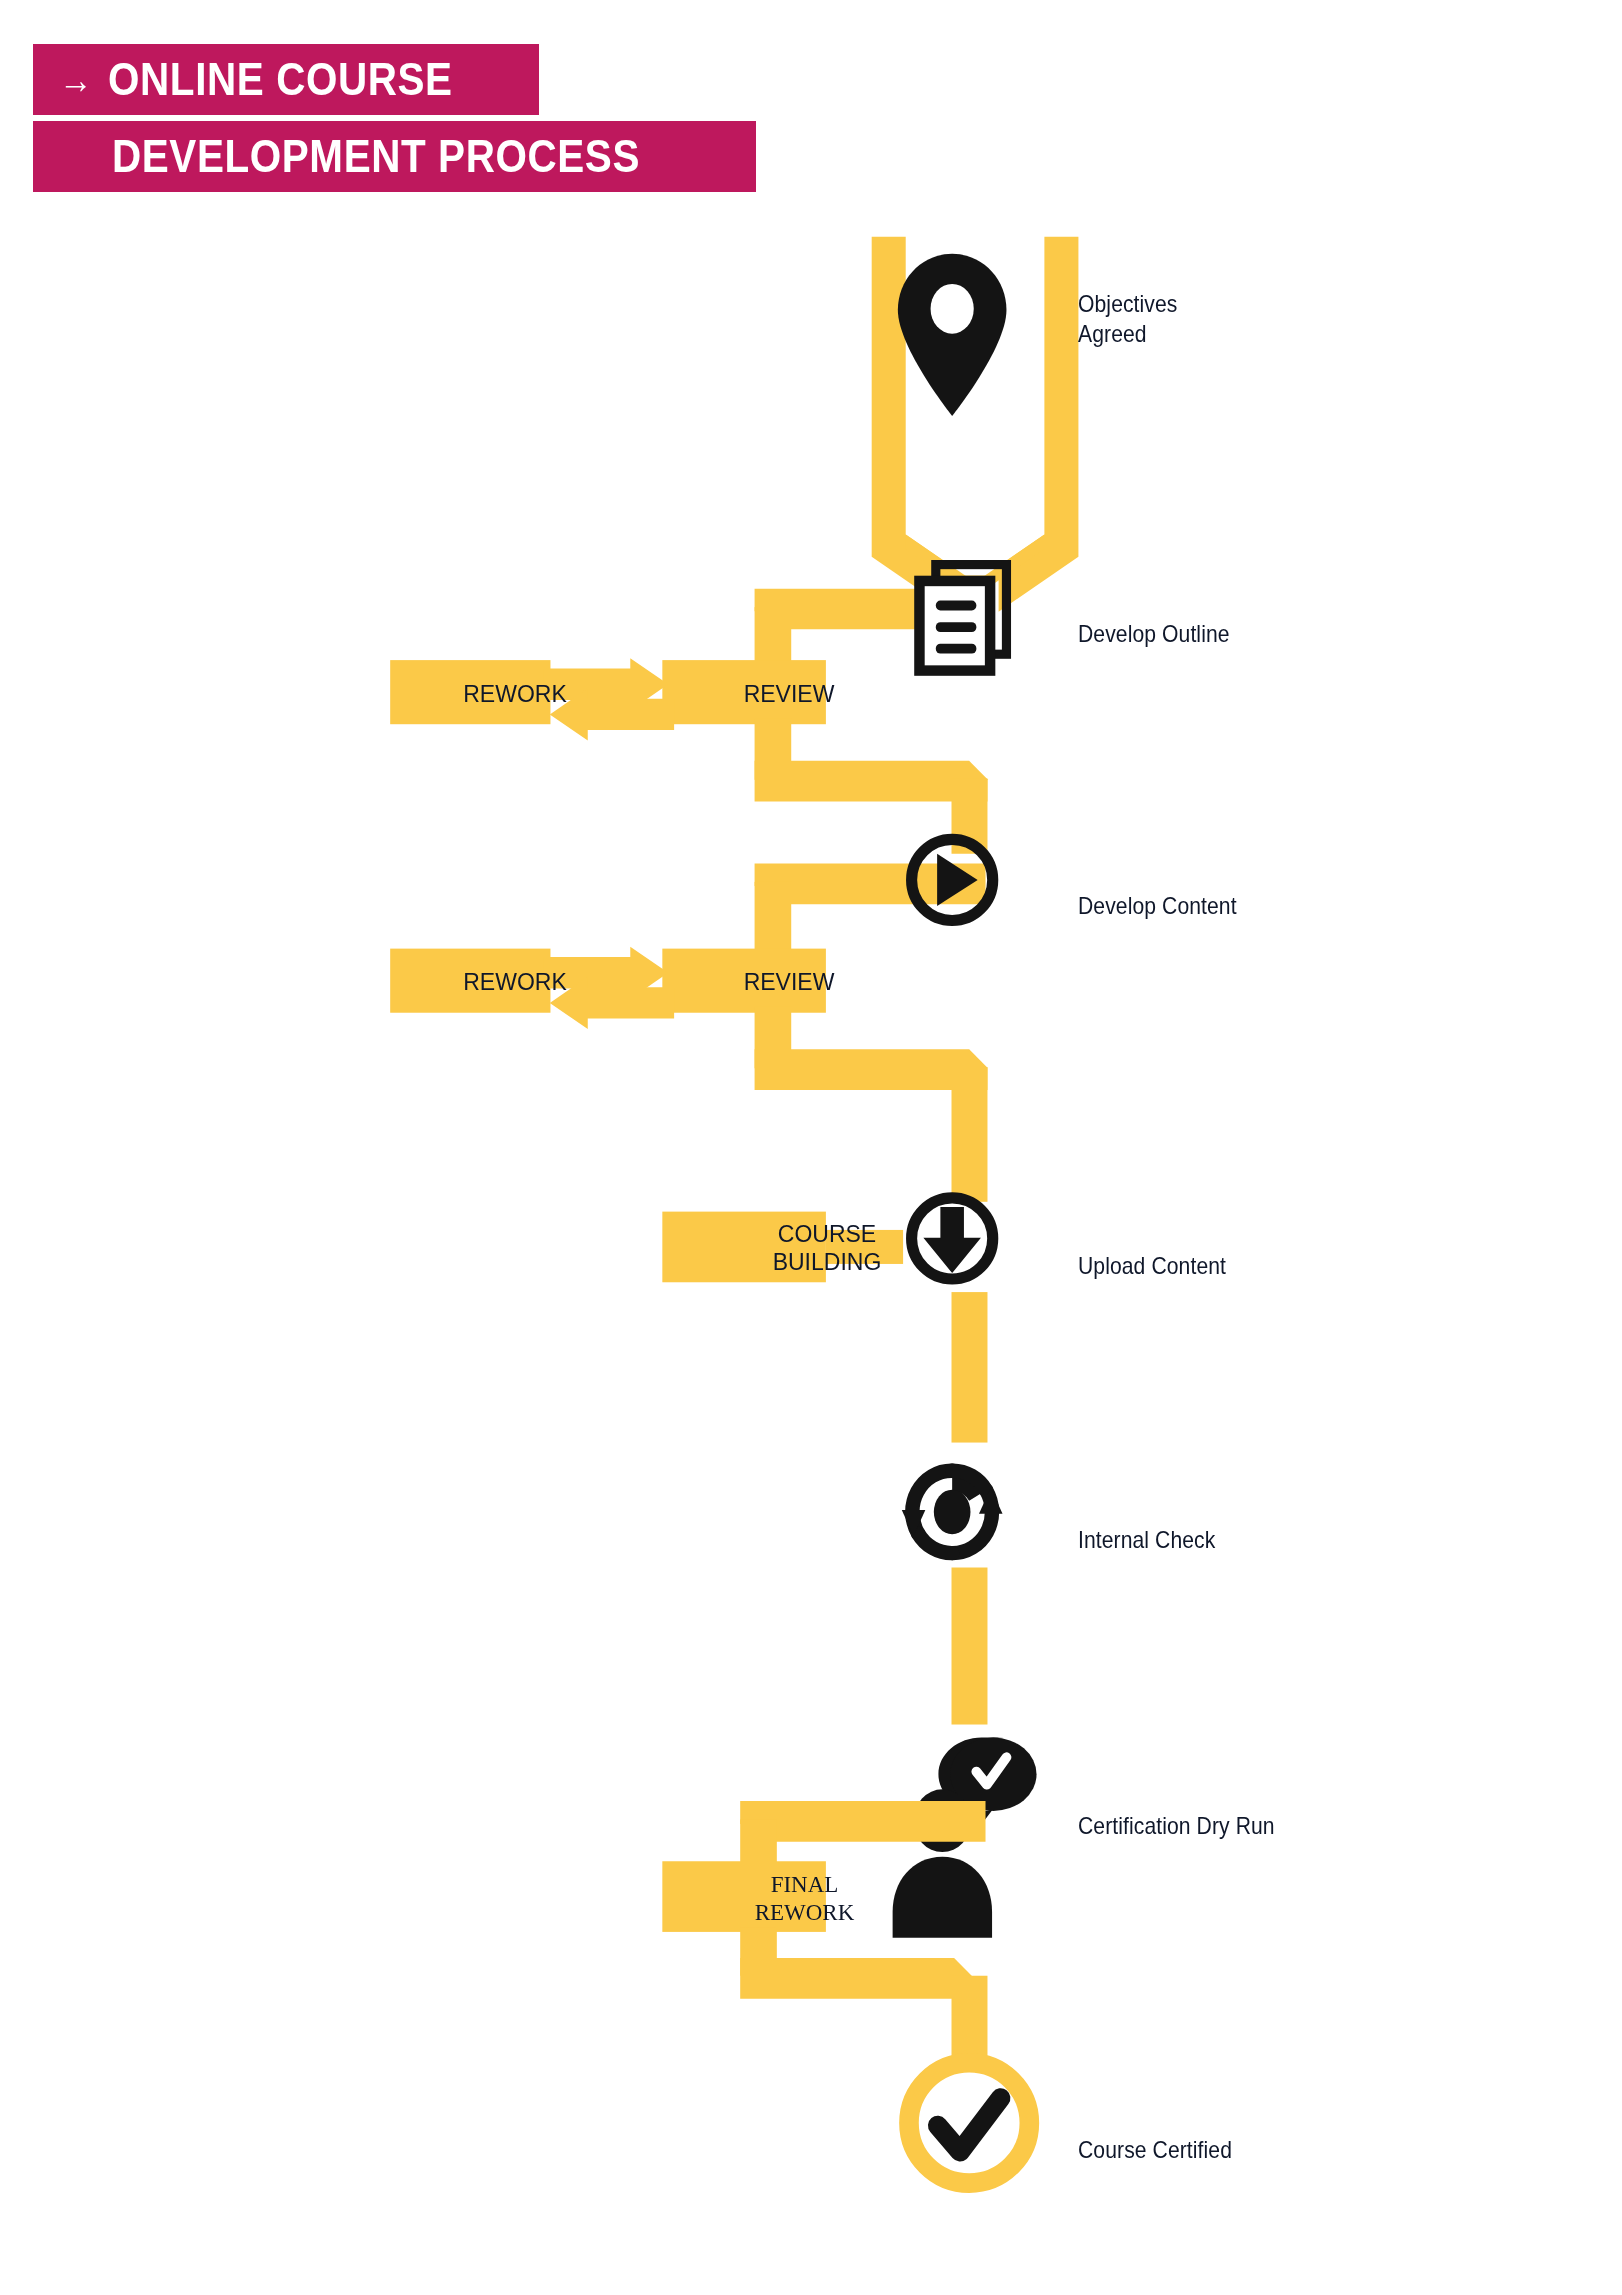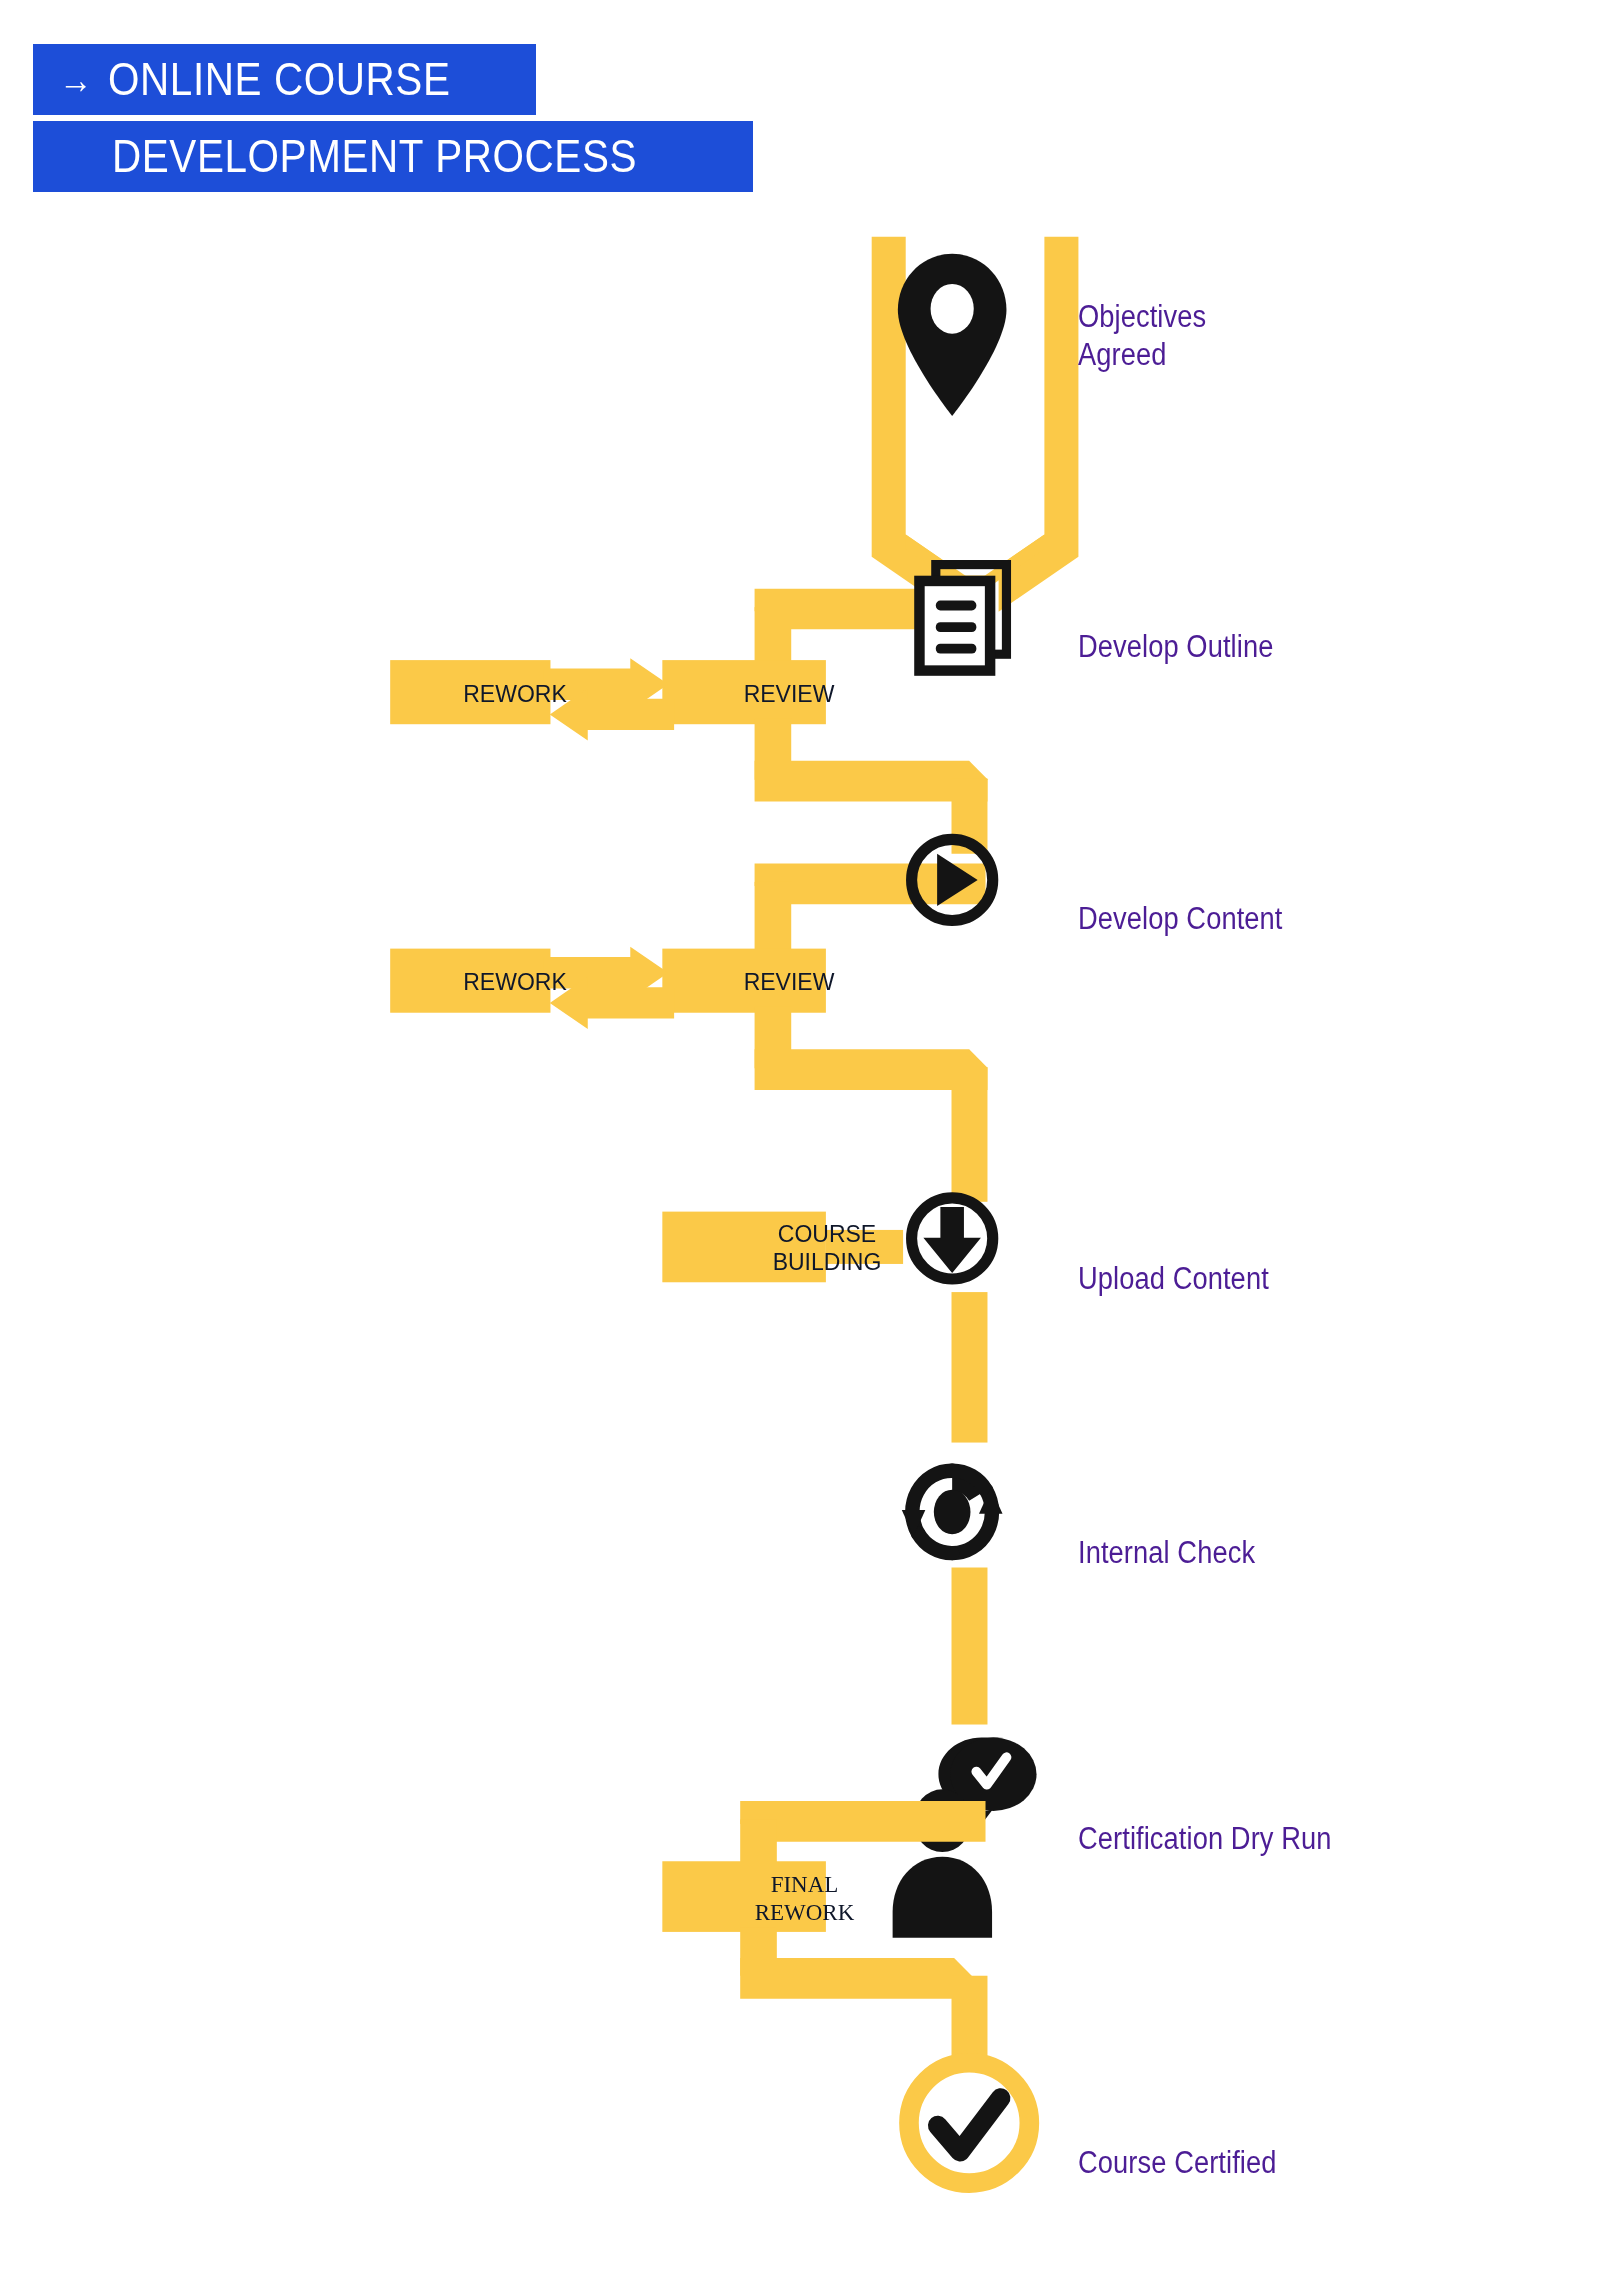--- a/index.html
+++ b/index.html
@@ -8,23 +8,23 @@
     font-family:"Liberation Sans", sans-serif;
     -webkit-font-smoothing:antialiased;
     overflow:hidden;
     position:relative;
   }
   #stage{position:absolute;inset:0;width:1623px;height:2295px;}
 
   
   .title-wrap{position:absolute;left:0;top:0;}
   .title-bar{
-    background:#1d4ed8;
+    background:#be185d;
     color:#ffffff;
-    font-weight:400;
+    font-weight:700;
     letter-spacing:0.7px;
     display:inline-block;
     white-space:nowrap;
     font-stretch:condensed;
     transform-origin:left top;
   }
   .title-line1{
     position:absolute;left:33px;top:44px;
     padding:10.5px 30px 13px 26px;
     font-size:47px;line-height:1;
@@ -36,22 +36,22 @@
     font-size:47px;line-height:1;
   }
   .title-bar span{display:inline-block;transform:scaleX(.86);transform-origin:left center;}
 
   
   svg#flow{position:absolute;left:0;top:0;width:1623px;height:2295px;}
 
   
   .node-label{
     position:absolute;
-    color:#4c1d95;
-    font-size:31px;
+    color:#0f172a;
+    font-size:24px;
     line-height:1.22;
     letter-spacing:0.1px;
     white-space:pre-line;
     font-family:"Liberation Sans", sans-serif;
   }
   .node-label span{display:inline-block;transform:scaleX(.88);transform-origin:left top;}
 
   .box-label{
     position:absolute;
     color:#0f172a;

